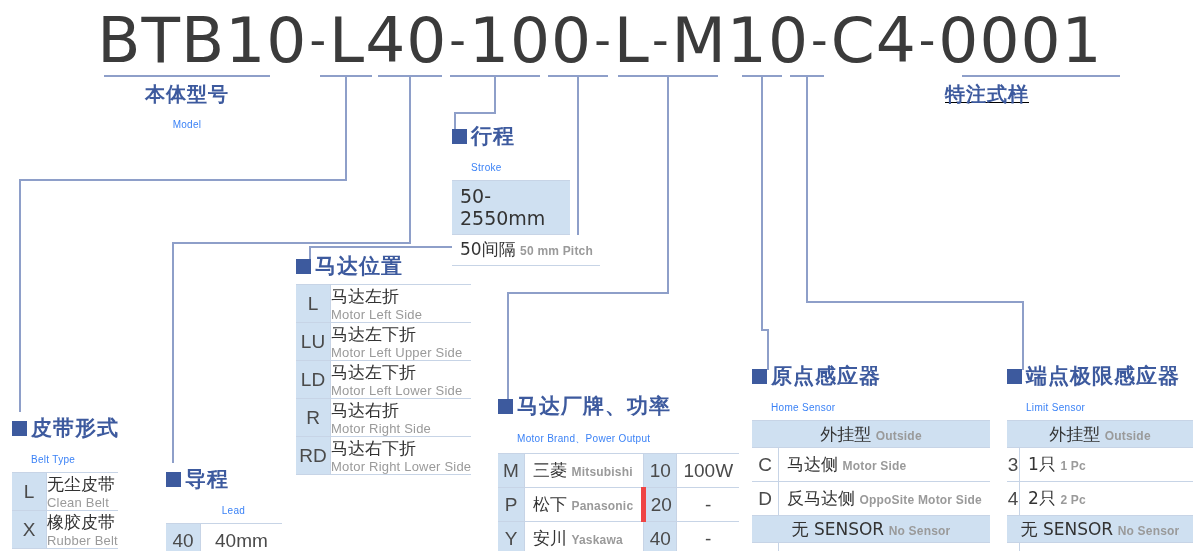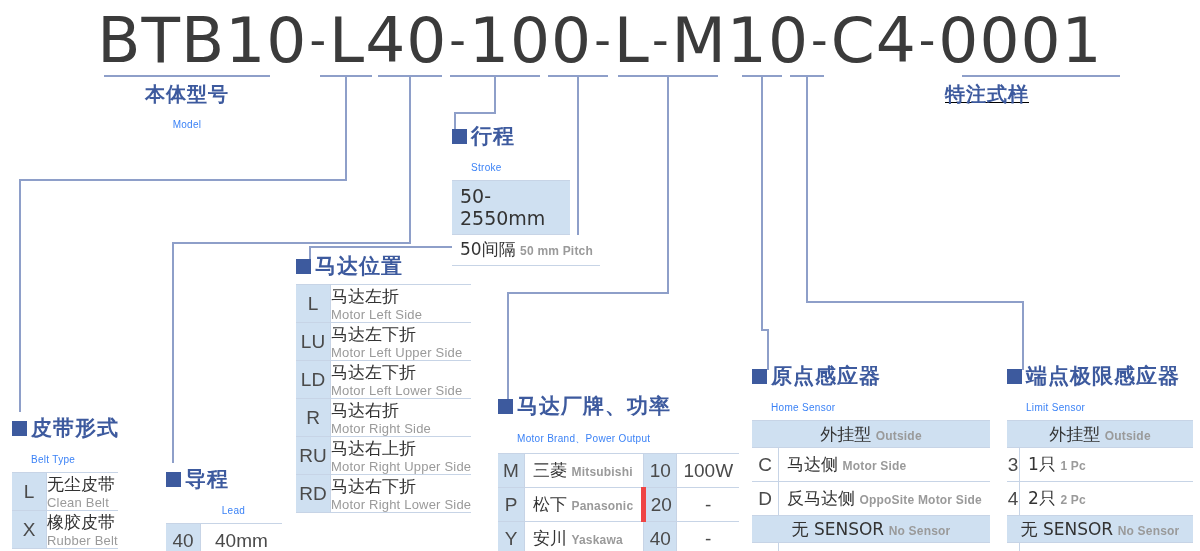--- a/index.html
+++ b/index.html
@@ -212,27 +212,20 @@
       </td>
     </tr>
     <tr>
       <td class="code">R</td>
       <td class="desc">
         <span class="cn2">马达右折</span>
         <span class="en2">Motor Right Side</span>
       </td>
     </tr>
     <tr>
-      <td class="code">RU</td>
-      <td class="desc">
-        <span class="cn2">马达右上折</span>
-        <span class="en2">Motor Right Upper Side</span>
-      </td>
-    </tr>
-    <tr>
       <td class="code">RD</td>
       <td class="desc">
         <span class="cn2">马达右下折</span>
         <span class="en2">Motor Right Lower Side</span>
       </td>
     </tr>
   </tbody>
     </table>
 </div>
 

